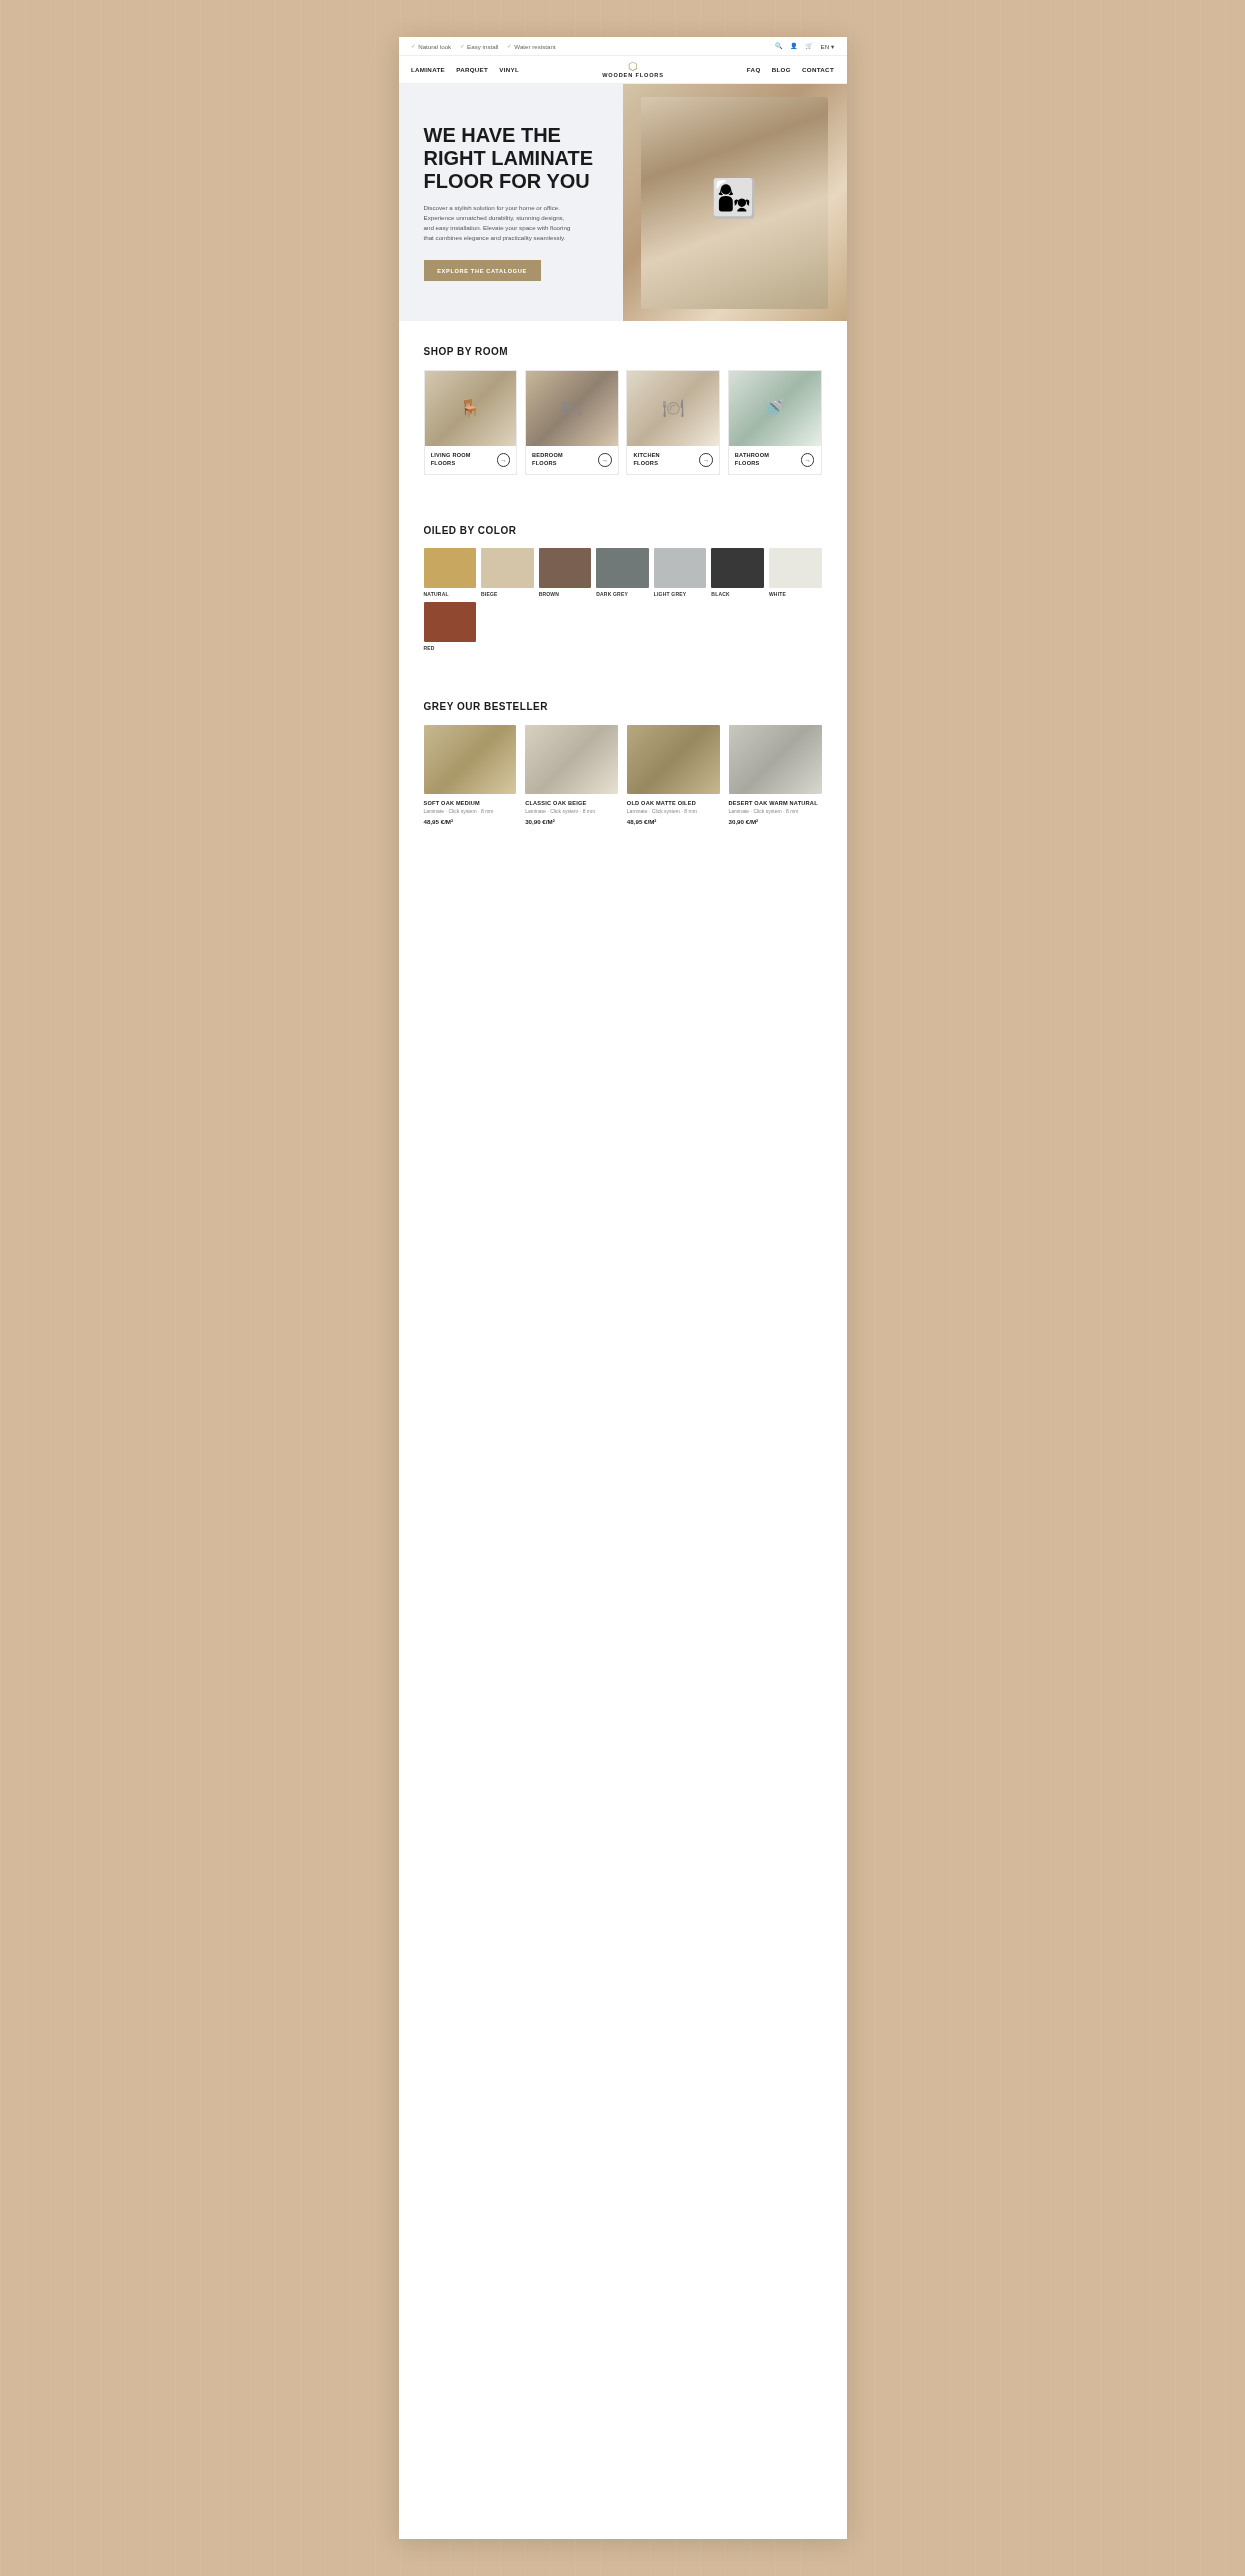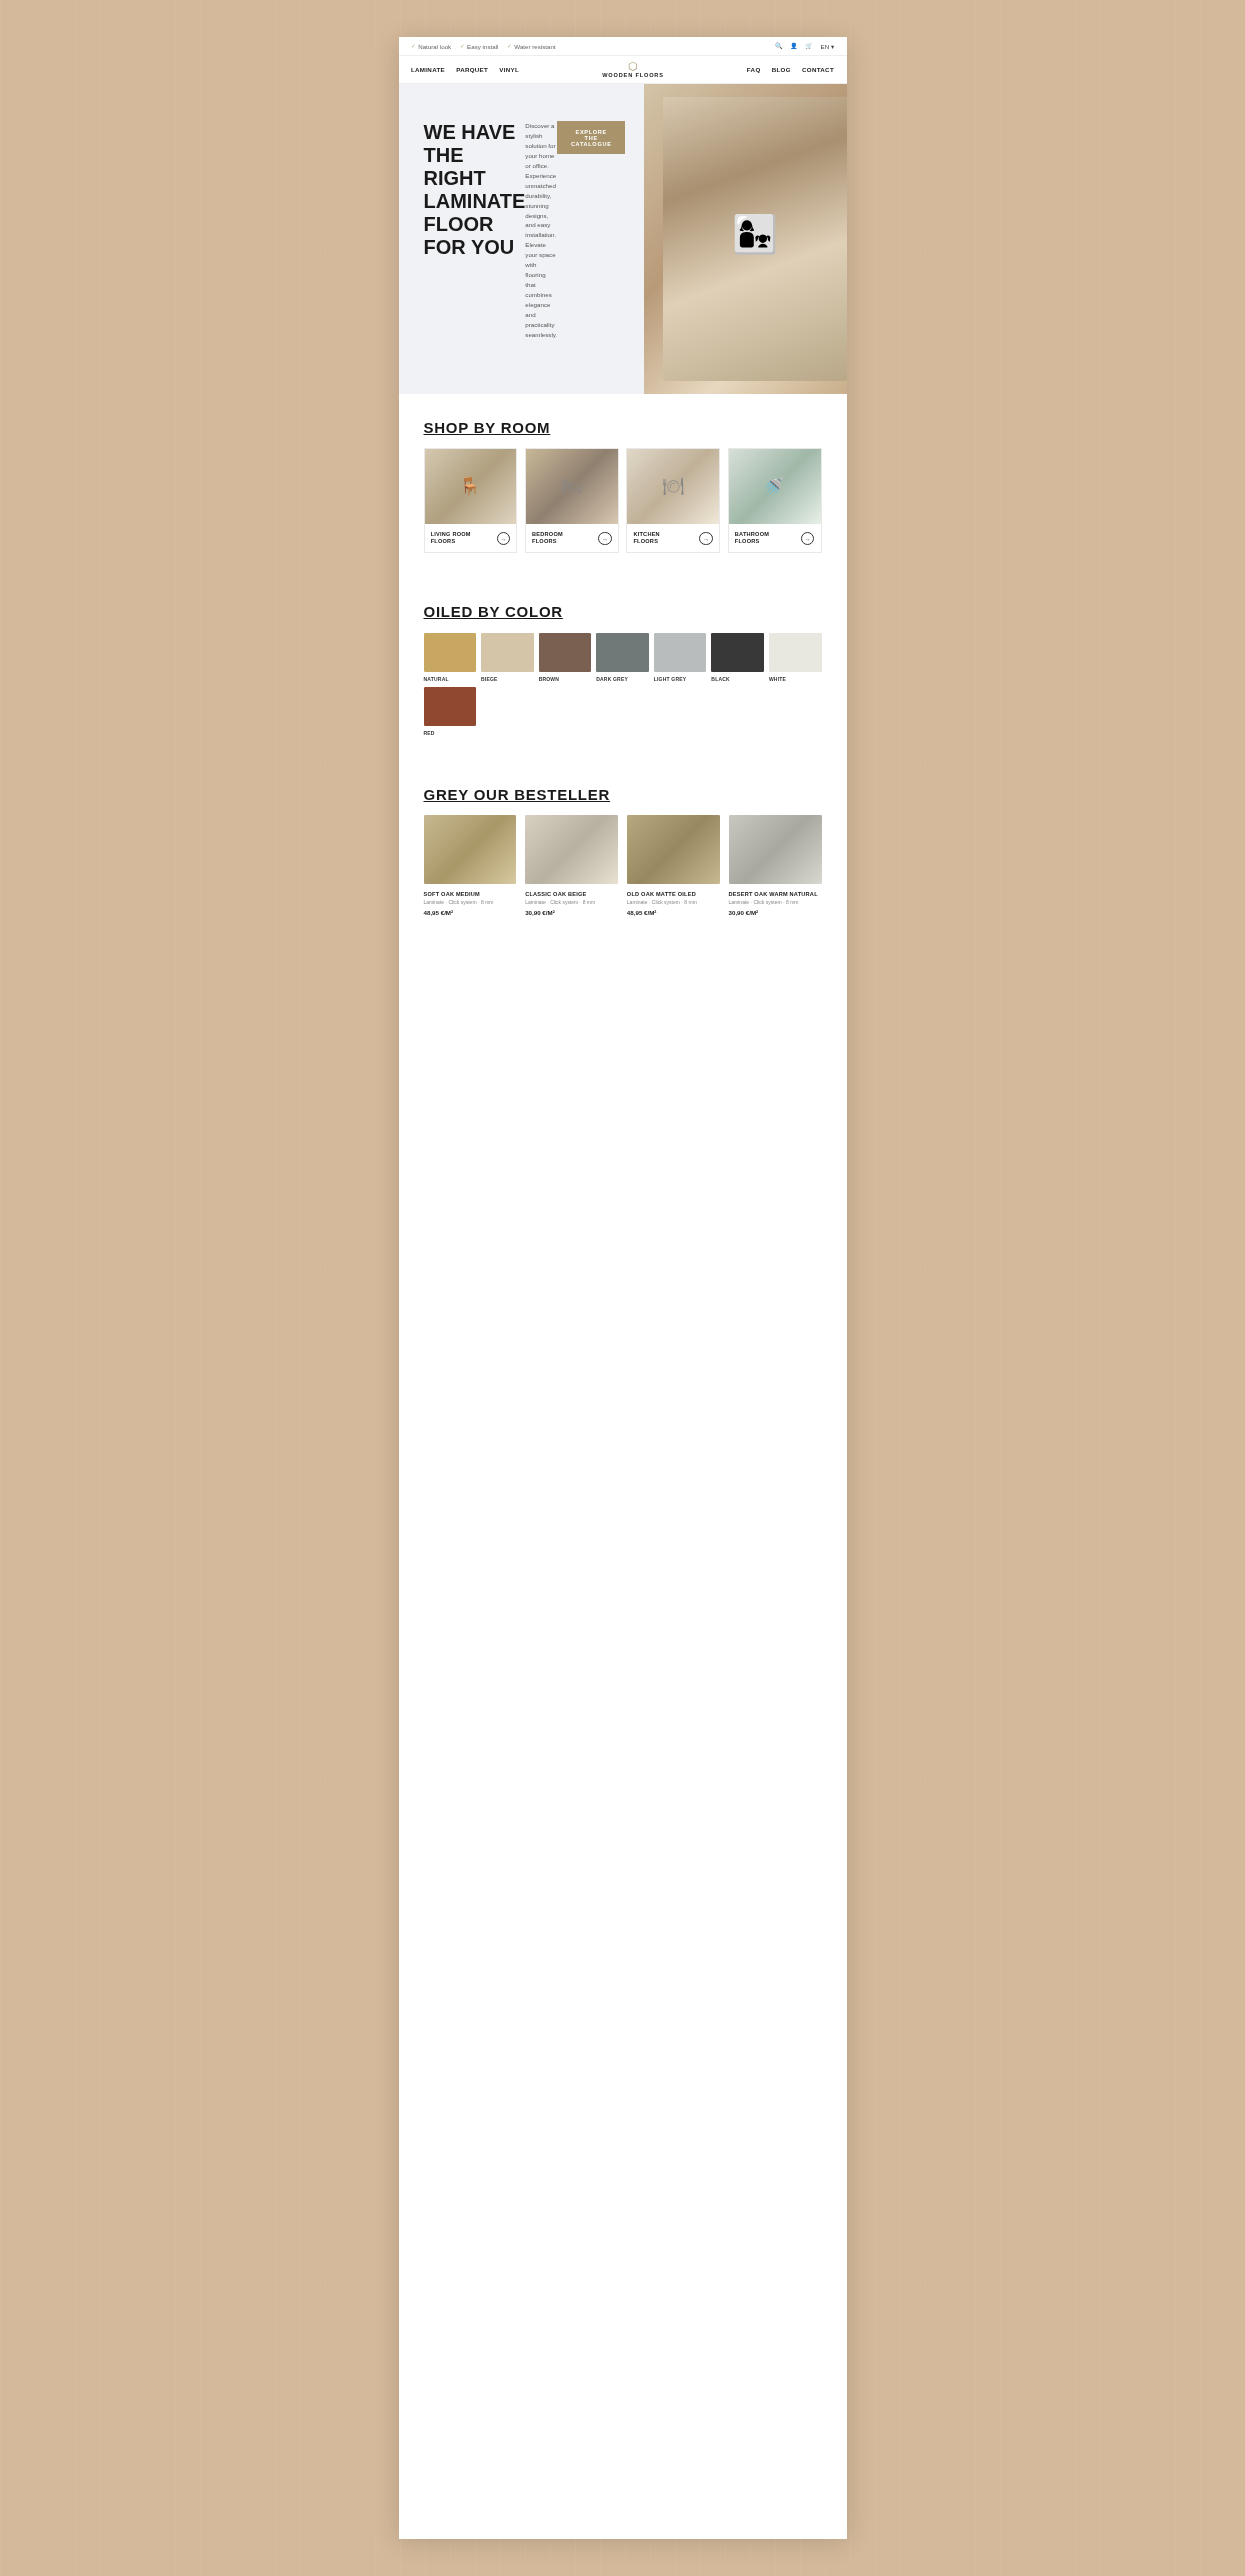--- a/index.html
+++ b/index.html
@@ -116,21 +116,21 @@
       display: flex;
       align-items: stretch;
       min-height: 237px;
       position: relative;
       overflow: hidden;
     }
     .hero-content {
       flex: 0 0 50%;
       padding: 37px 18.7px 37px 25px;
       display: flex;
-      flex-direction: row;
+      flex-direction: column;
       justify-content: center;
     }
     .hero-title {
       font-size: 20px;
       font-weight: 900;
       line-height: 1.15;
       color: #1a1a1a;
       margin-bottom: 10px;
     }
     .hero-desc {
@@ -183,26 +183,25 @@
       left: 50%;
       transform: translate(-50%, -60%);
     }
 
     
     .section {
       padding: 25px 25px 12.5px;
       background: #fff;
     }
     .section-title {
-      font-size: 15px;
+      font-size: 10px;
       font-weight: 900;
       color: #1a1a1a;
       letter-spacing: 0.05em;
       margin-bottom: 12.5px;
-      text-decoration: underline;
     }
 
     
     .room-grid {
       display: grid;
       grid-template-columns: repeat(4, 1fr);
       gap: 7.5px;
       margin-bottom: 18.7px;
     }
     .room-card {

